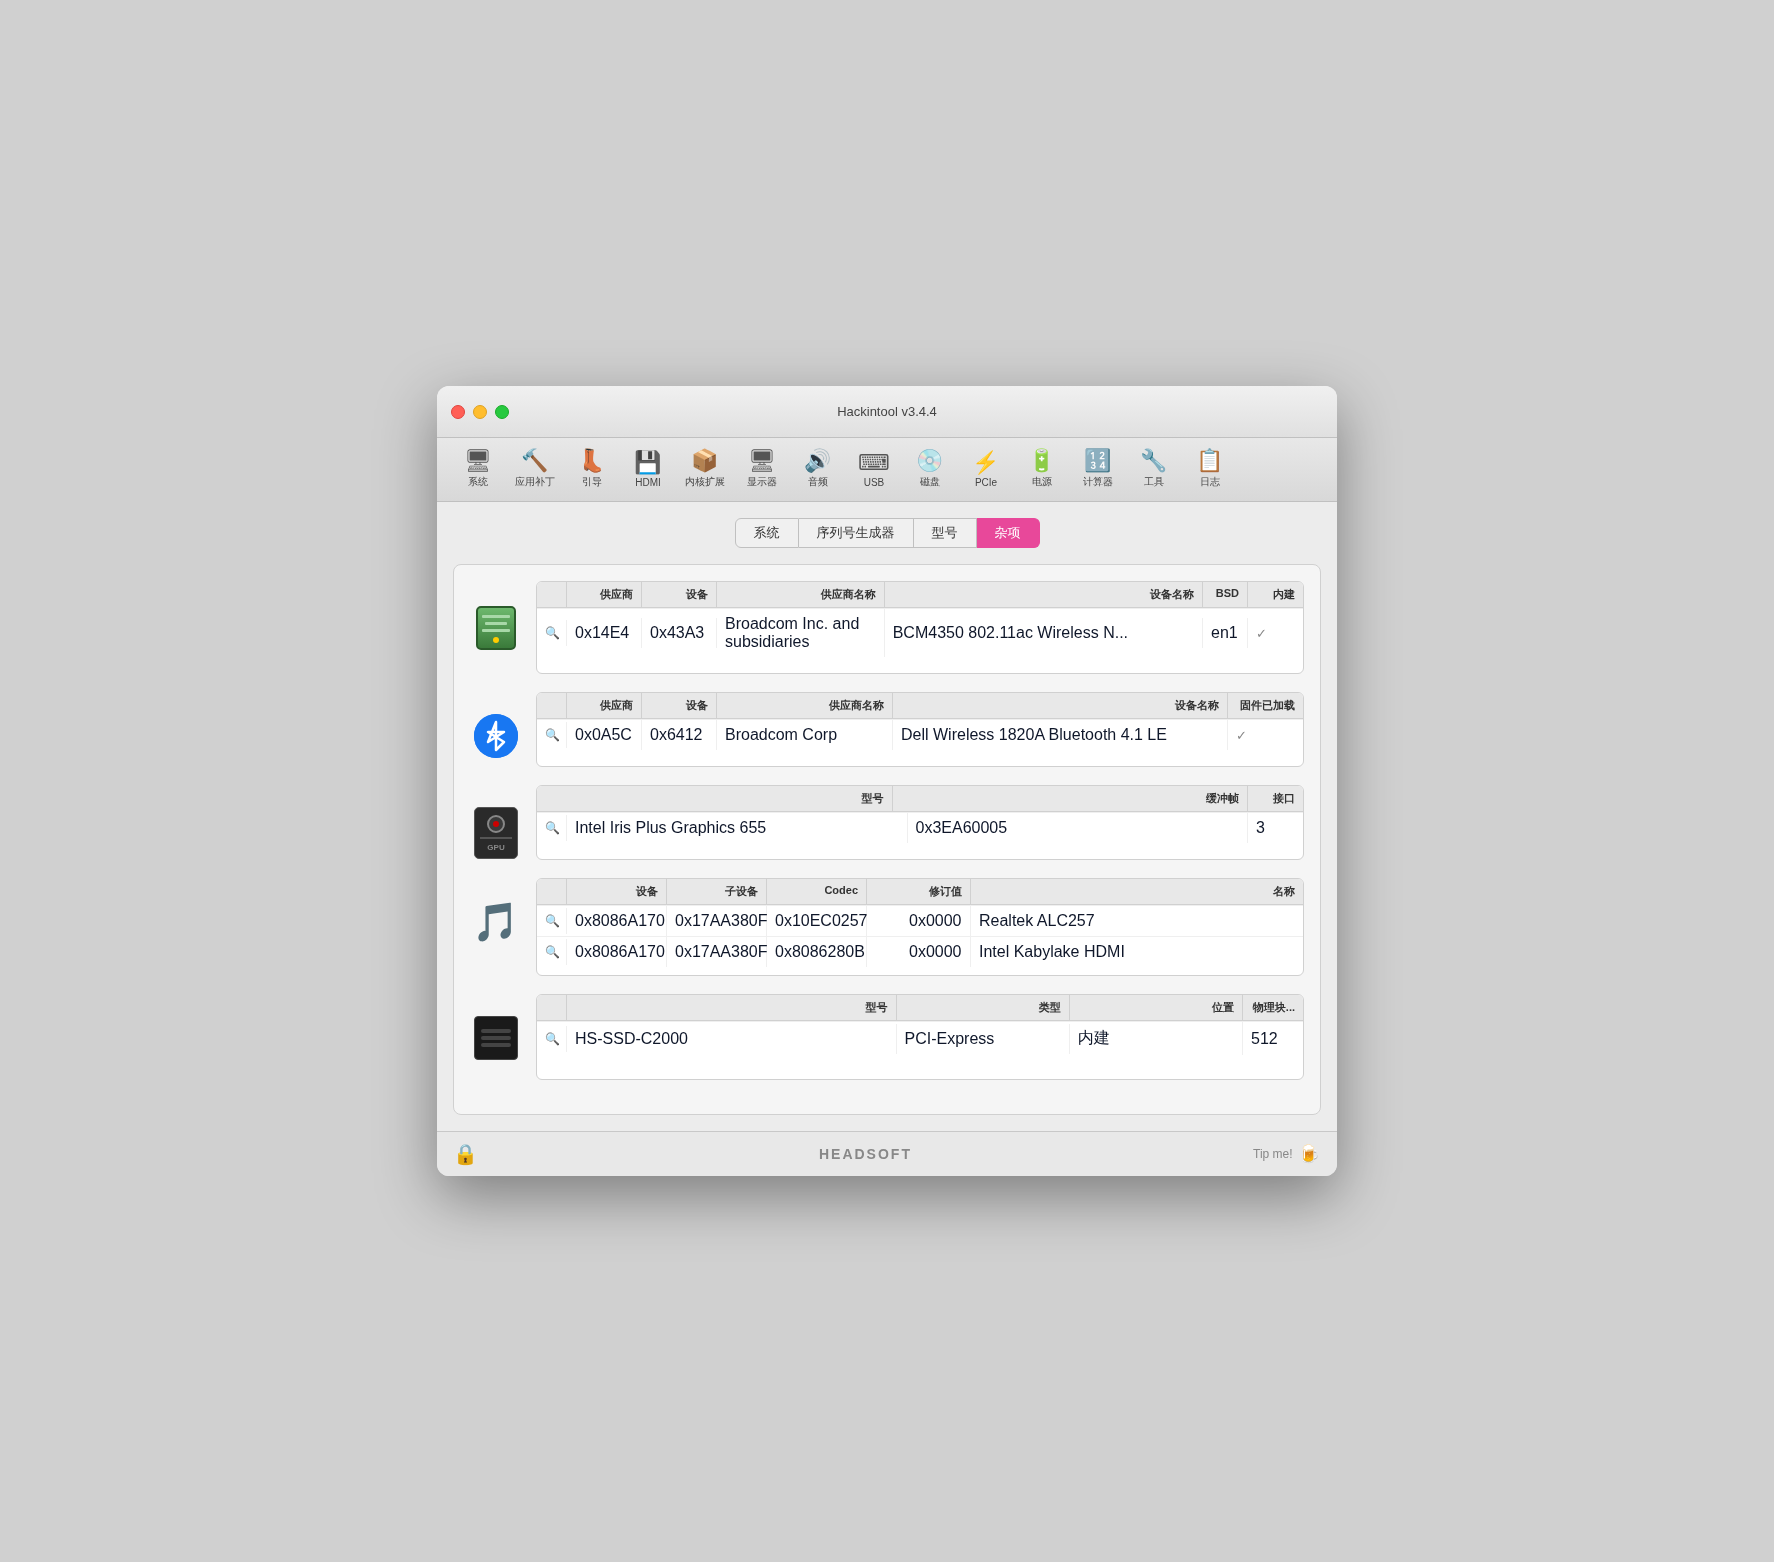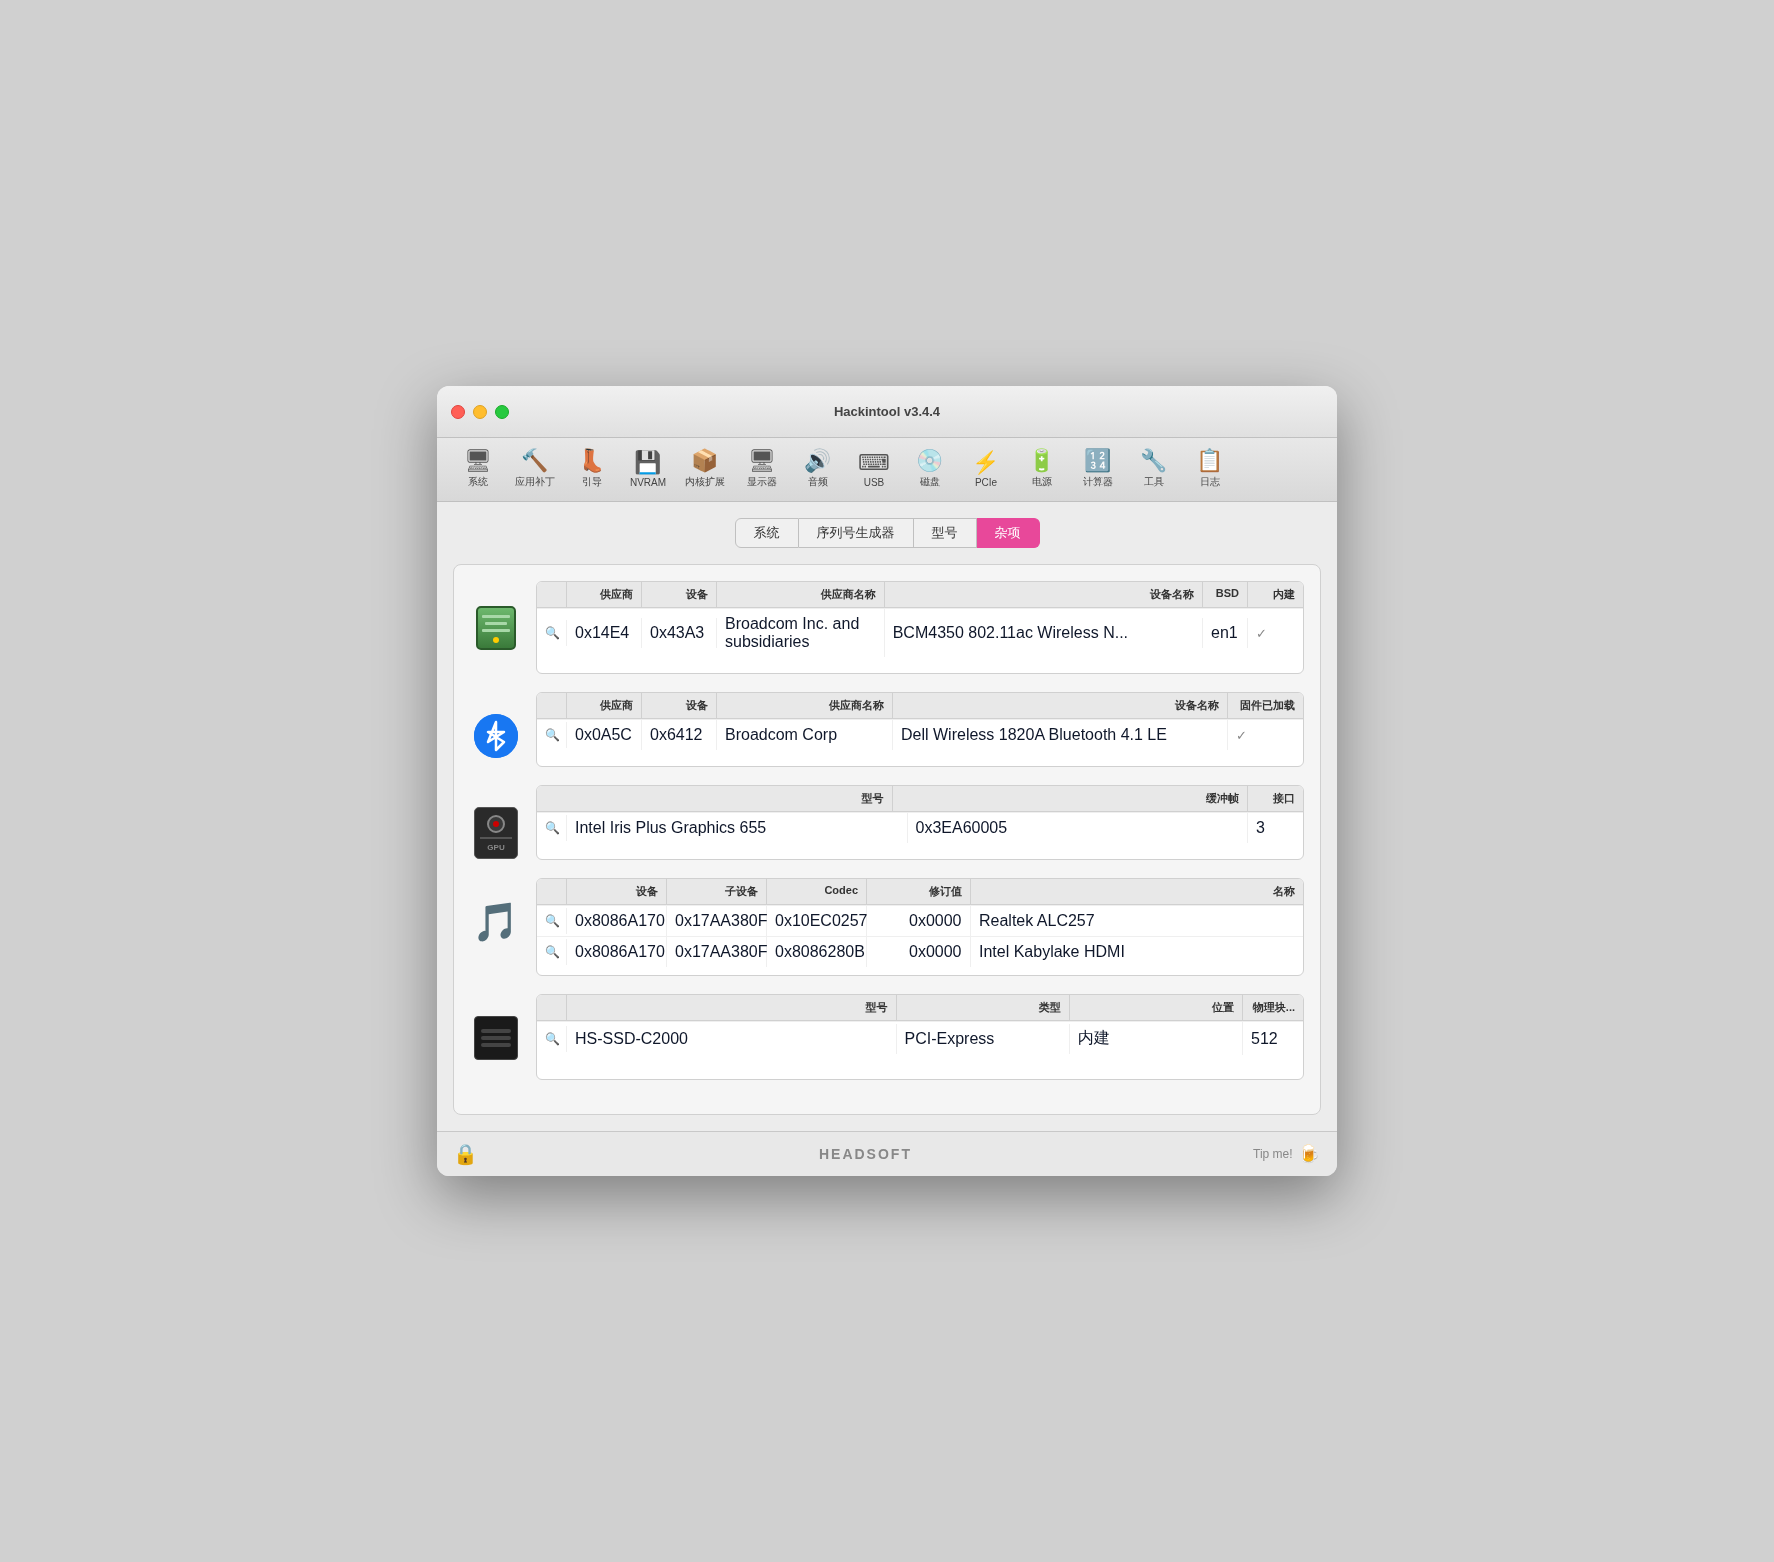--- a/index.html
+++ b/index.html
@@ -41,21 +41,21 @@
     }
     .tl-red { background: #ff5f56; border: 1px solid #e0443e; }
     .tl-yellow { background: #ffbd2e; border: 1px solid #dea123; }
     .tl-green { background: #27c93f; border: 1px solid #1aab29; }
     .window-title {
       position: absolute;
       left: 50%;
       transform: translateX(-50%);
       font-size: 13px;
       color: #444;
-      font-weight: 700;
+      font-weight: 400;
     }
     .toolbar {
       background: linear-gradient(to bottom, #e8e8e8, #d8d8d8);
       padding: 8px 14px;
       display: flex;
       align-items: center;
       gap: 2px;
       border-bottom: 1px solid #c0c0c0;
     }
     .toolbar-item {
@@ -255,21 +255,21 @@
     <div class="toolbar-item">
       <span class="toolbar-icon">🔨</span>
       <span class="toolbar-label">应用补丁</span>
     </div>
     <div class="toolbar-item">
       <span class="toolbar-icon">👢</span>
       <span class="toolbar-label">引导</span>
     </div>
     <div class="toolbar-item">
       <span class="toolbar-icon">💾</span>
-      <span class="toolbar-label">NVRAM</span>
+      <span class="toolbar-label">HDMI</span>
     </div>
     <div class="toolbar-item">
       <span class="toolbar-icon">📦</span>
       <span class="toolbar-label">内核扩展</span>
     </div>
     <div class="toolbar-item">
       <span class="toolbar-icon">🖥</span>
       <span class="toolbar-label">显示器</span>
     </div>
     <div class="toolbar-item">

